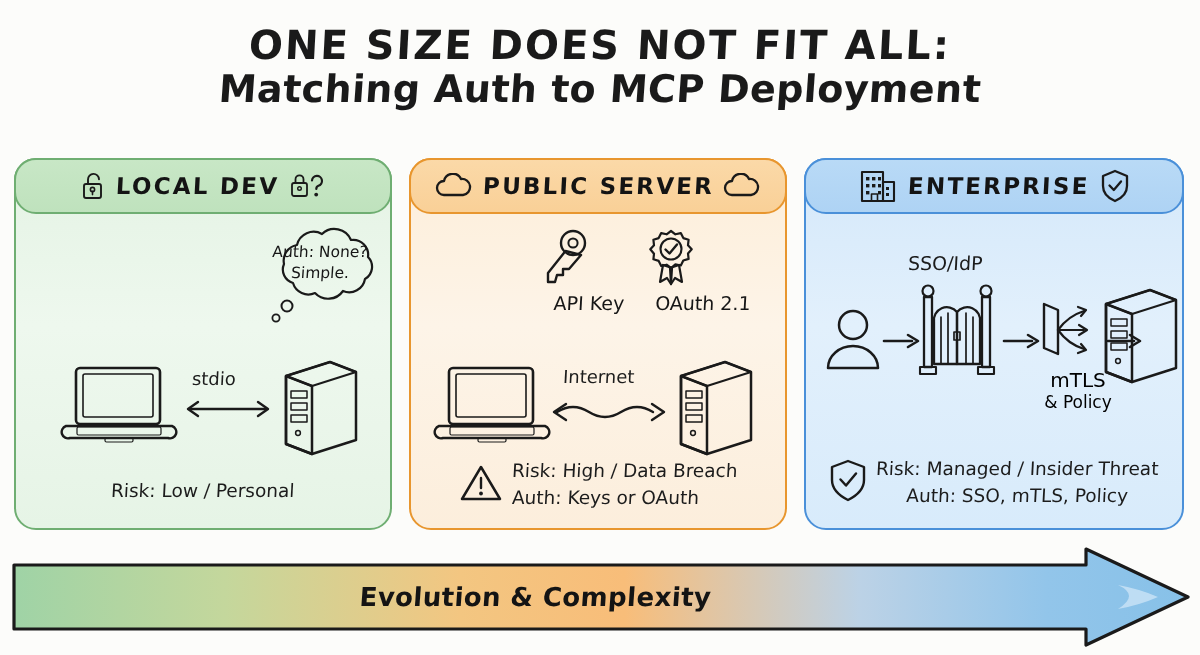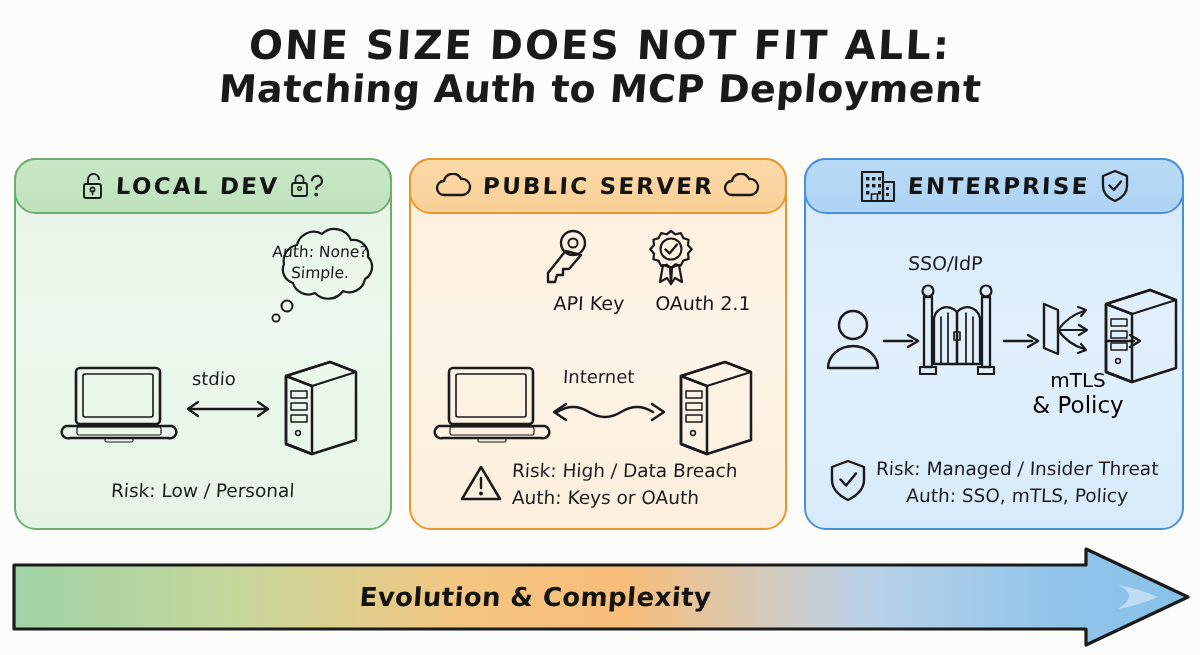--- a/index.html
+++ b/index.html
@@ -324,21 +324,21 @@
           <path class="ink" stroke-width="2.2" d="M20 32 q10 -14 26 -19"></path>
           <path class="ink" d="M40 9 L48 12 L43 18" stroke-width="2.2"></path>
           <path class="ink" stroke-width="2.2" d="M20 32 H46"></path>
           <path class="ink" d="M41 27 L49 32 L41 37" stroke-width="2.2"></path>
           <path class="ink" stroke-width="2.2" d="M20 32 q10 14 26 19"></path>
           <path class="ink" d="M43 46 L48 52 L40 55" stroke-width="2.2"></path>
         </svg>
       </div>
       <div style="position:absolute; left:224px; top:152px; width:96px; text-align:center;">
         <div class="lbl-sm" style="position:relative; font-size:20px;">mTLS</div>
-        <div class="lbl-sm" style="position:relative; font-size:23px;">&amp; Policy</div>
+        <div class="lbl-sm" style="position:relative; font-size:17px;">&amp; Policy</div>
       </div>
 
       <div style="position:absolute; left:300px; top:116px;">
         <svg width="38" height="18" viewBox="0 0 38 18">
           <path class="ink" d="M2 9 H28" stroke-width="2.6"></path>
           <path class="ink" d="M24 3 L34 9 L24 15" stroke-width="2.6"></path>
         </svg>
       </div>
 
       <div style="position:absolute; left:292px; top:66px;">

